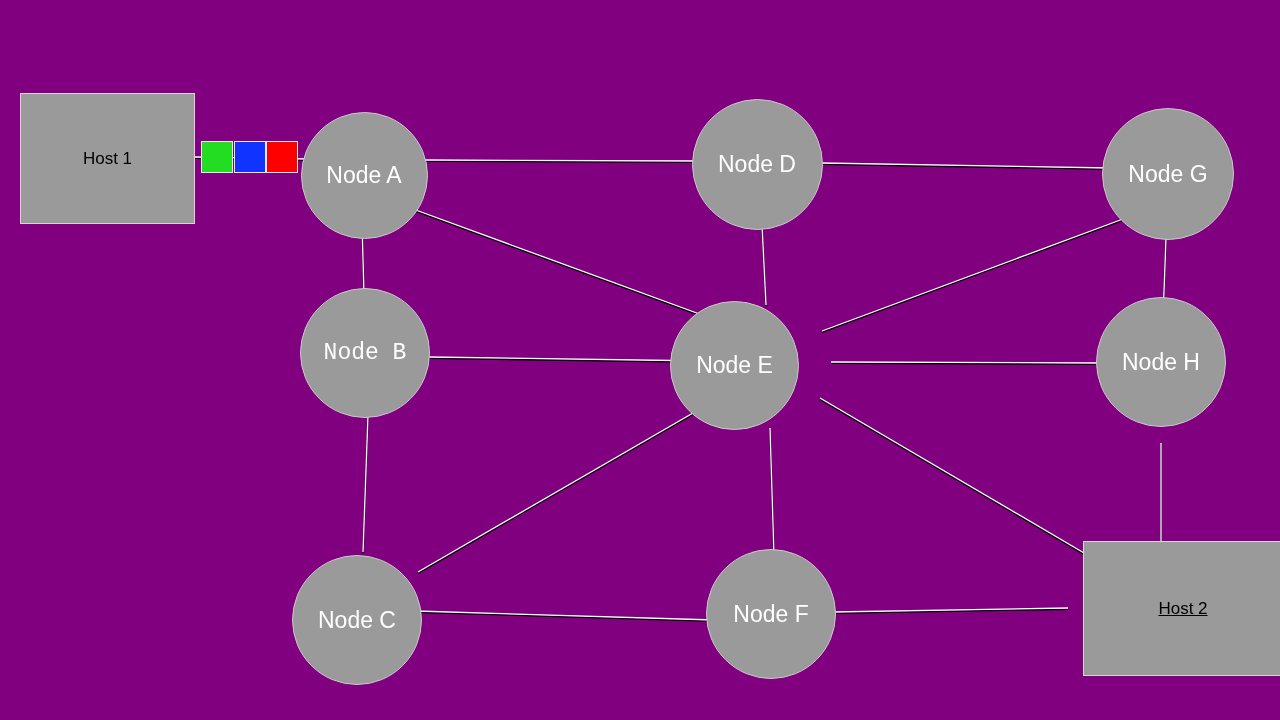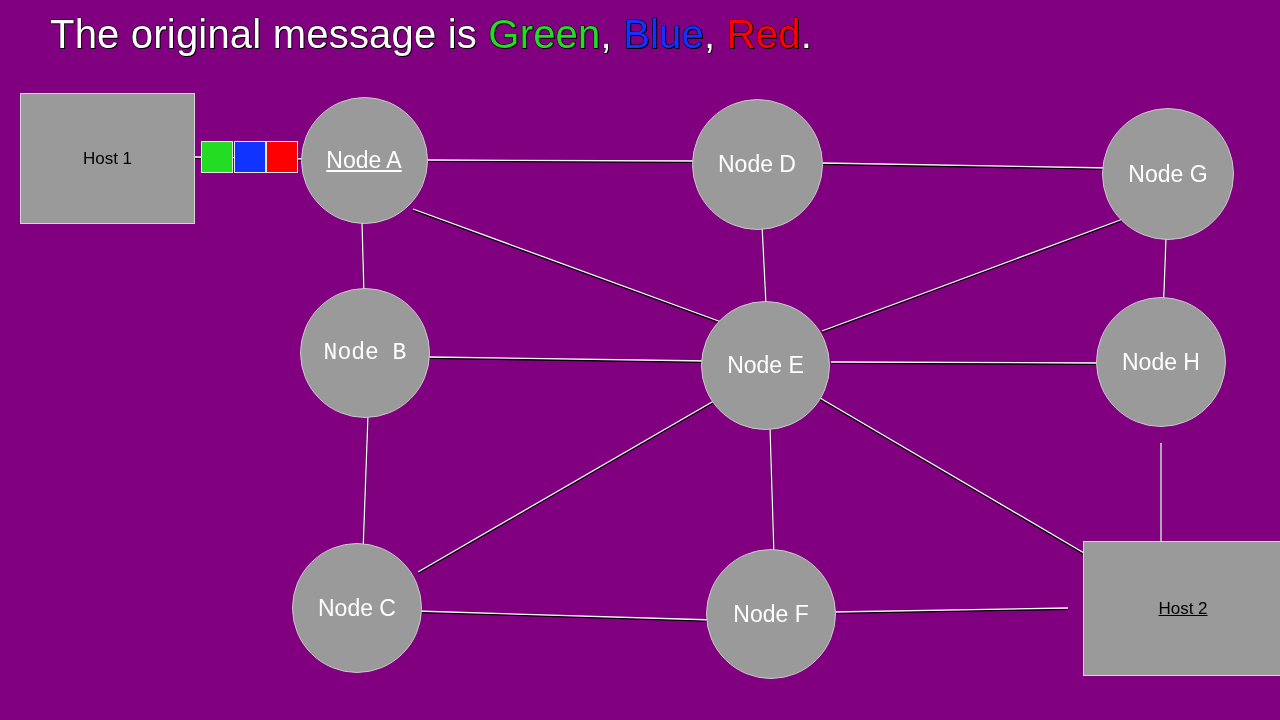--- a/index.html
+++ b/index.html
@@ -82,23 +82,20 @@
     height: 32px;
     border: 1px solid #e8e8e8;
     box-sizing: border-box;
   }
 </style>
 </head>
 <body>
 
 <div id="stage">
 
-  <div id="title">
-    <span>The original message is </span><span class="w-green">Green</span><span class="punct">, </span><span class="w-blue">Blue</span><span class="punct">, </span><span class="w-red">Red</span><span class="punct">.</span>
-  </div>
 
   <svg id="edges" viewBox="0 0 1280 720" preserveAspectRatio="none">
       <g>
         <line x1="195" y1="158.2" x2="310" y2="160.2" stroke="#000000" stroke-width="1.6"></line>
         <line x1="195" y1="157" x2="310" y2="159" stroke="#ffffff" stroke-width="1.3"></line>
       </g>
       <g>
         <line x1="424" y1="161.2" x2="700" y2="162.2" stroke="#000000" stroke-width="1.6"></line>
         <line x1="424" y1="160" x2="700" y2="161" stroke="#ffffff" stroke-width="1.3"></line>
       </g>
@@ -164,33 +161,33 @@
       </g>
     </svg>
 
   <div id="shapes">
       <div class="host" style="left: 20px; top: 93px; width: 175px; height: 131px;">
         <span>Host 1</span>
       </div>
       <div class="host" style="left: 1083px; top: 541px; width: 200px; height: 135px; text-decoration: underline;">
         <span>Host 2</span>
       </div>
-      <div class="node" style="left: 300.5px; top: 97px; width: 127px; height: 127px; text-decoration: underline;">
+      <div class="node" style="left: 300.5px; top: 112px; width: 127px; height: 127px;">
         <span>Node A</span>
       </div>
       <div class="node" style="left: 300px; top: 288px; width: 130px; height: 130px; font-family: Liberation Mono, monospace;">
         <span>Node B</span>
       </div>
-      <div class="node" style="left: 292px; top: 543px; width: 130px; height: 130px; justify-content: center;">
+      <div class="node" style="left: 292px; top: 555px; width: 130px; height: 130px; justify-content: center;">
         <span>Node C</span>
       </div>
       <div class="node" style="left: 691.5px; top: 98.5px; width: 131px; height: 131px;">
         <span>Node D</span>
       </div>
-      <div class="node" style="left: 701px; top: 300.5px; width: 129px; height: 129px;">
+      <div class="node" style="left: 670px; top: 300.5px; width: 129px; height: 129px;">
         <span>Node E</span>
       </div>
       <div class="node" style="left: 706px; top: 549px; width: 130px; height: 130px;">
         <span>Node F</span>
       </div>
       <div class="node" style="left: 1102px; top: 108px; width: 132px; height: 132px; justify-content: center;">
         <span>Node G</span>
       </div>
       <div class="node" style="left: 1096px; top: 297px; width: 130px; height: 130px;">
         <span>Node H</span>

